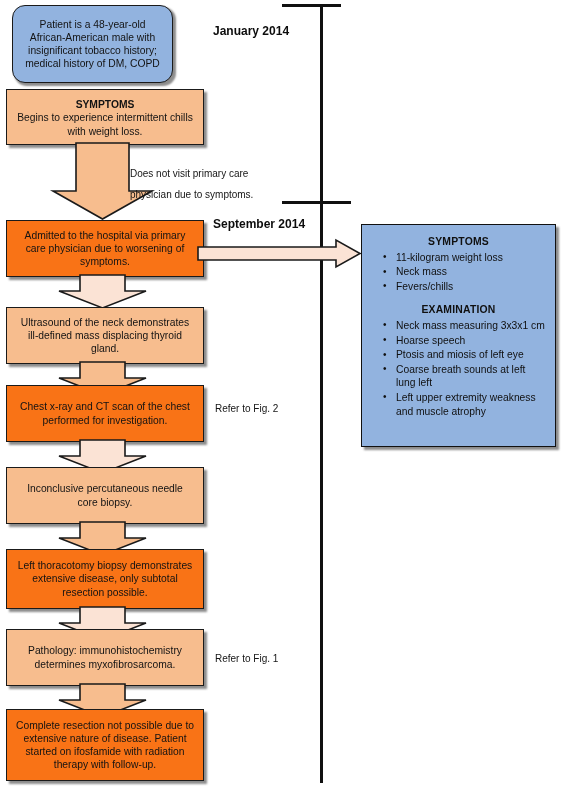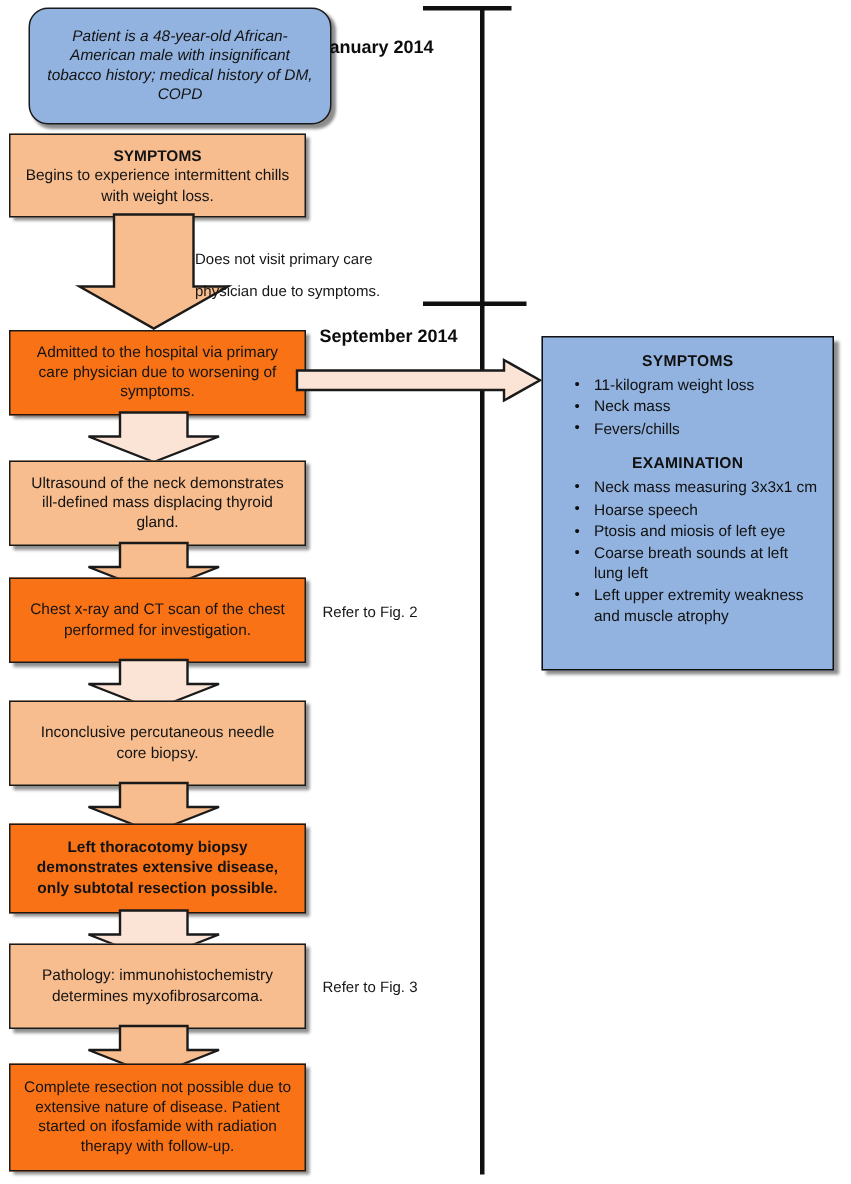--- a/index.html
+++ b/index.html
@@ -113,21 +113,21 @@
 
 <div id="page">
 
   <div class="tl-vline" style="left:320px; top:5px; height:778px;"></div>
   <div class="tl-tick" style="left:282px; top:4px; width:59px;"></div>
   <div class="tl-tick" style="left:282px; top:201px; width:69px;"></div>
 
   <div class="tl-label" style="left:213px; top:24px;">January 2014</div>
   <div class="tl-label" style="left:213px; top:217px;">September 2014</div>
 
-  <div class="node fill-blue rounded" style="left:19px; top:5px; width:202px; height:78px;font-style:italic;">
+  <div class="node fill-blue rounded" style="left:12px; top:5px; width:161px; height:78px;">
     <span class="txt">Patient is a 48-year-old African-American male with insignificant tobacco history; medical history of DM, COPD</span>
   </div>
 
   <div class="node fill-dark" style="left:6px; top:89px; width:198px; height:56px; padding-top:6px;">
     <span class="txt">
       <b>SYMPTOMS</b><br>
       <span>Begins to experience intermittent chills with weight loss.</span>
     </span>
   </div>
 
@@ -160,21 +160,21 @@
   </svg>
 
   <div class="node fill-dark" style="left:6px; top:467px; width:198px; height:57px;">
     <span class="txt">Inconclusive percutaneous needle core biopsy.</span>
   </div>
 
   <svg class="arrow-svg" style="left:0px; top:522px;" width="210" height="34" viewBox="0 0 210 34">
     <polygon points="80,0 125,0 125,16 146,16 102.5,33 59,16 80,16" fill="#f7bd8e" stroke="#1a1a1a" stroke-width="1.6"></polygon>
   </svg>
 
-  <div class="node fill-lite" style="left:6px; top:549px; width:198px; height:60px;font-weight:bold;">
+  <div class="node fill-lite" style="left:6px; top:549px; width:198px; height:60px;">
     <span class="txt">Left thoracotomy biopsy demonstrates extensive disease, only subtotal resection possible.</span>
   </div>
 
   <svg class="arrow-svg" style="left:0px; top:607px;" width="210" height="34" viewBox="0 0 210 34">
     <polygon points="80,0 125,0 125,16 146,16 102.5,33 59,16 80,16" fill="#fbe3d5" stroke="#1a1a1a" stroke-width="1.6"></polygon>
   </svg>
 
   <div class="node fill-dark" style="left:6px; top:629px; width:198px; height:57px;">
     <span class="txt">Pathology: immunohistochemistry determines myxofibrosarcoma.</span>
   </div>
@@ -187,21 +187,21 @@
     <span class="txt">Complete resection not possible due to extensive nature of disease. Patient started on ifosfamide with radiation therapy with follow-up.</span>
   </div>
 
   <svg class="arrow-svg" style="left:198px; top:240px;" width="165" height="34" viewBox="0 0 165 34">
     <polygon points="0,7 138,7 138,0 162,13.5 138,27 138,20 0,20" fill="#fbe3d5" stroke="#1a1a1a" stroke-width="1.6"></polygon>
   </svg>
 
   <div class="annot" style="left:130px; top:163px;">Does not visit primary care
 physician due to symptoms.</div>
   <div class="annot" style="left:215px; top:398px;">Refer to Fig. 2</div>
-  <div class="annot" style="left:215px; top:648px;">Refer to Fig. 3</div>
+  <div class="annot" style="left:215px; top:648px;">Refer to Fig. 1</div>
 
   <div class="panel" style="left:361px; top:224px; width:195px; height:223px;">
 
     <h4>SYMPTOMS</h4>
     <ul>
       <li>11-kilogram weight loss</li>
       <li>Neck mass</li>
       <li>Fevers/chills</li>
     </ul>
 

